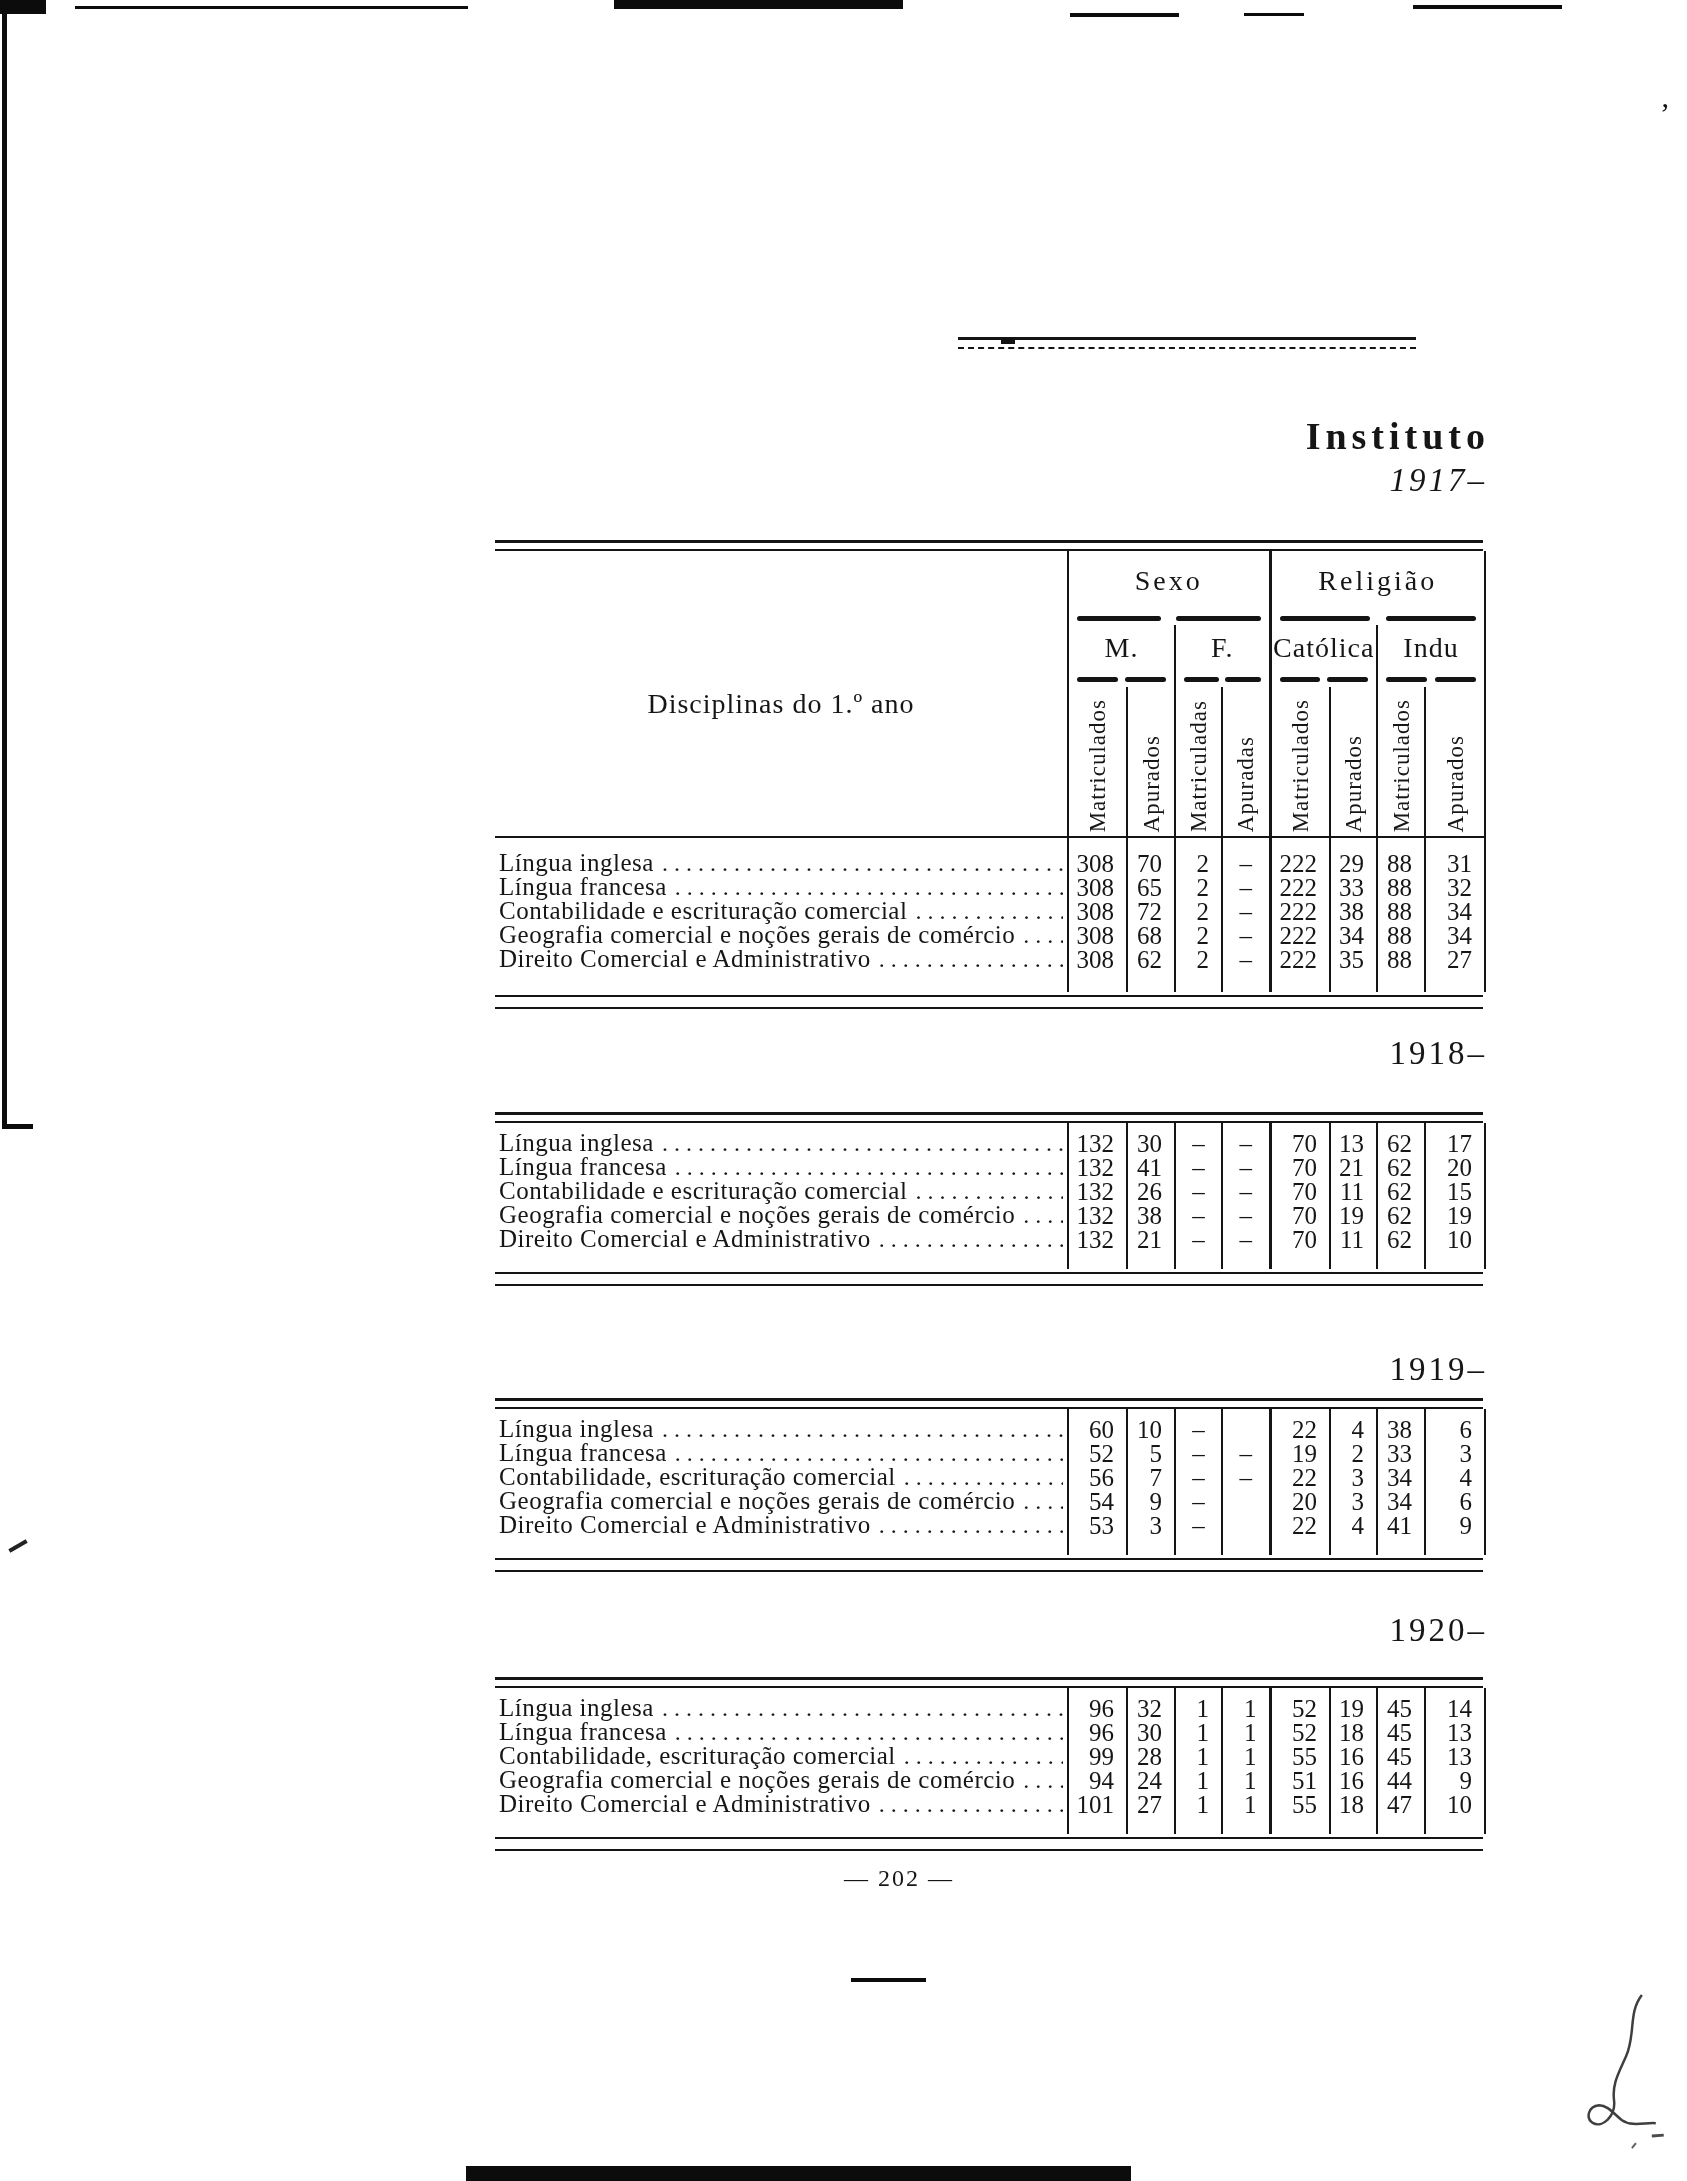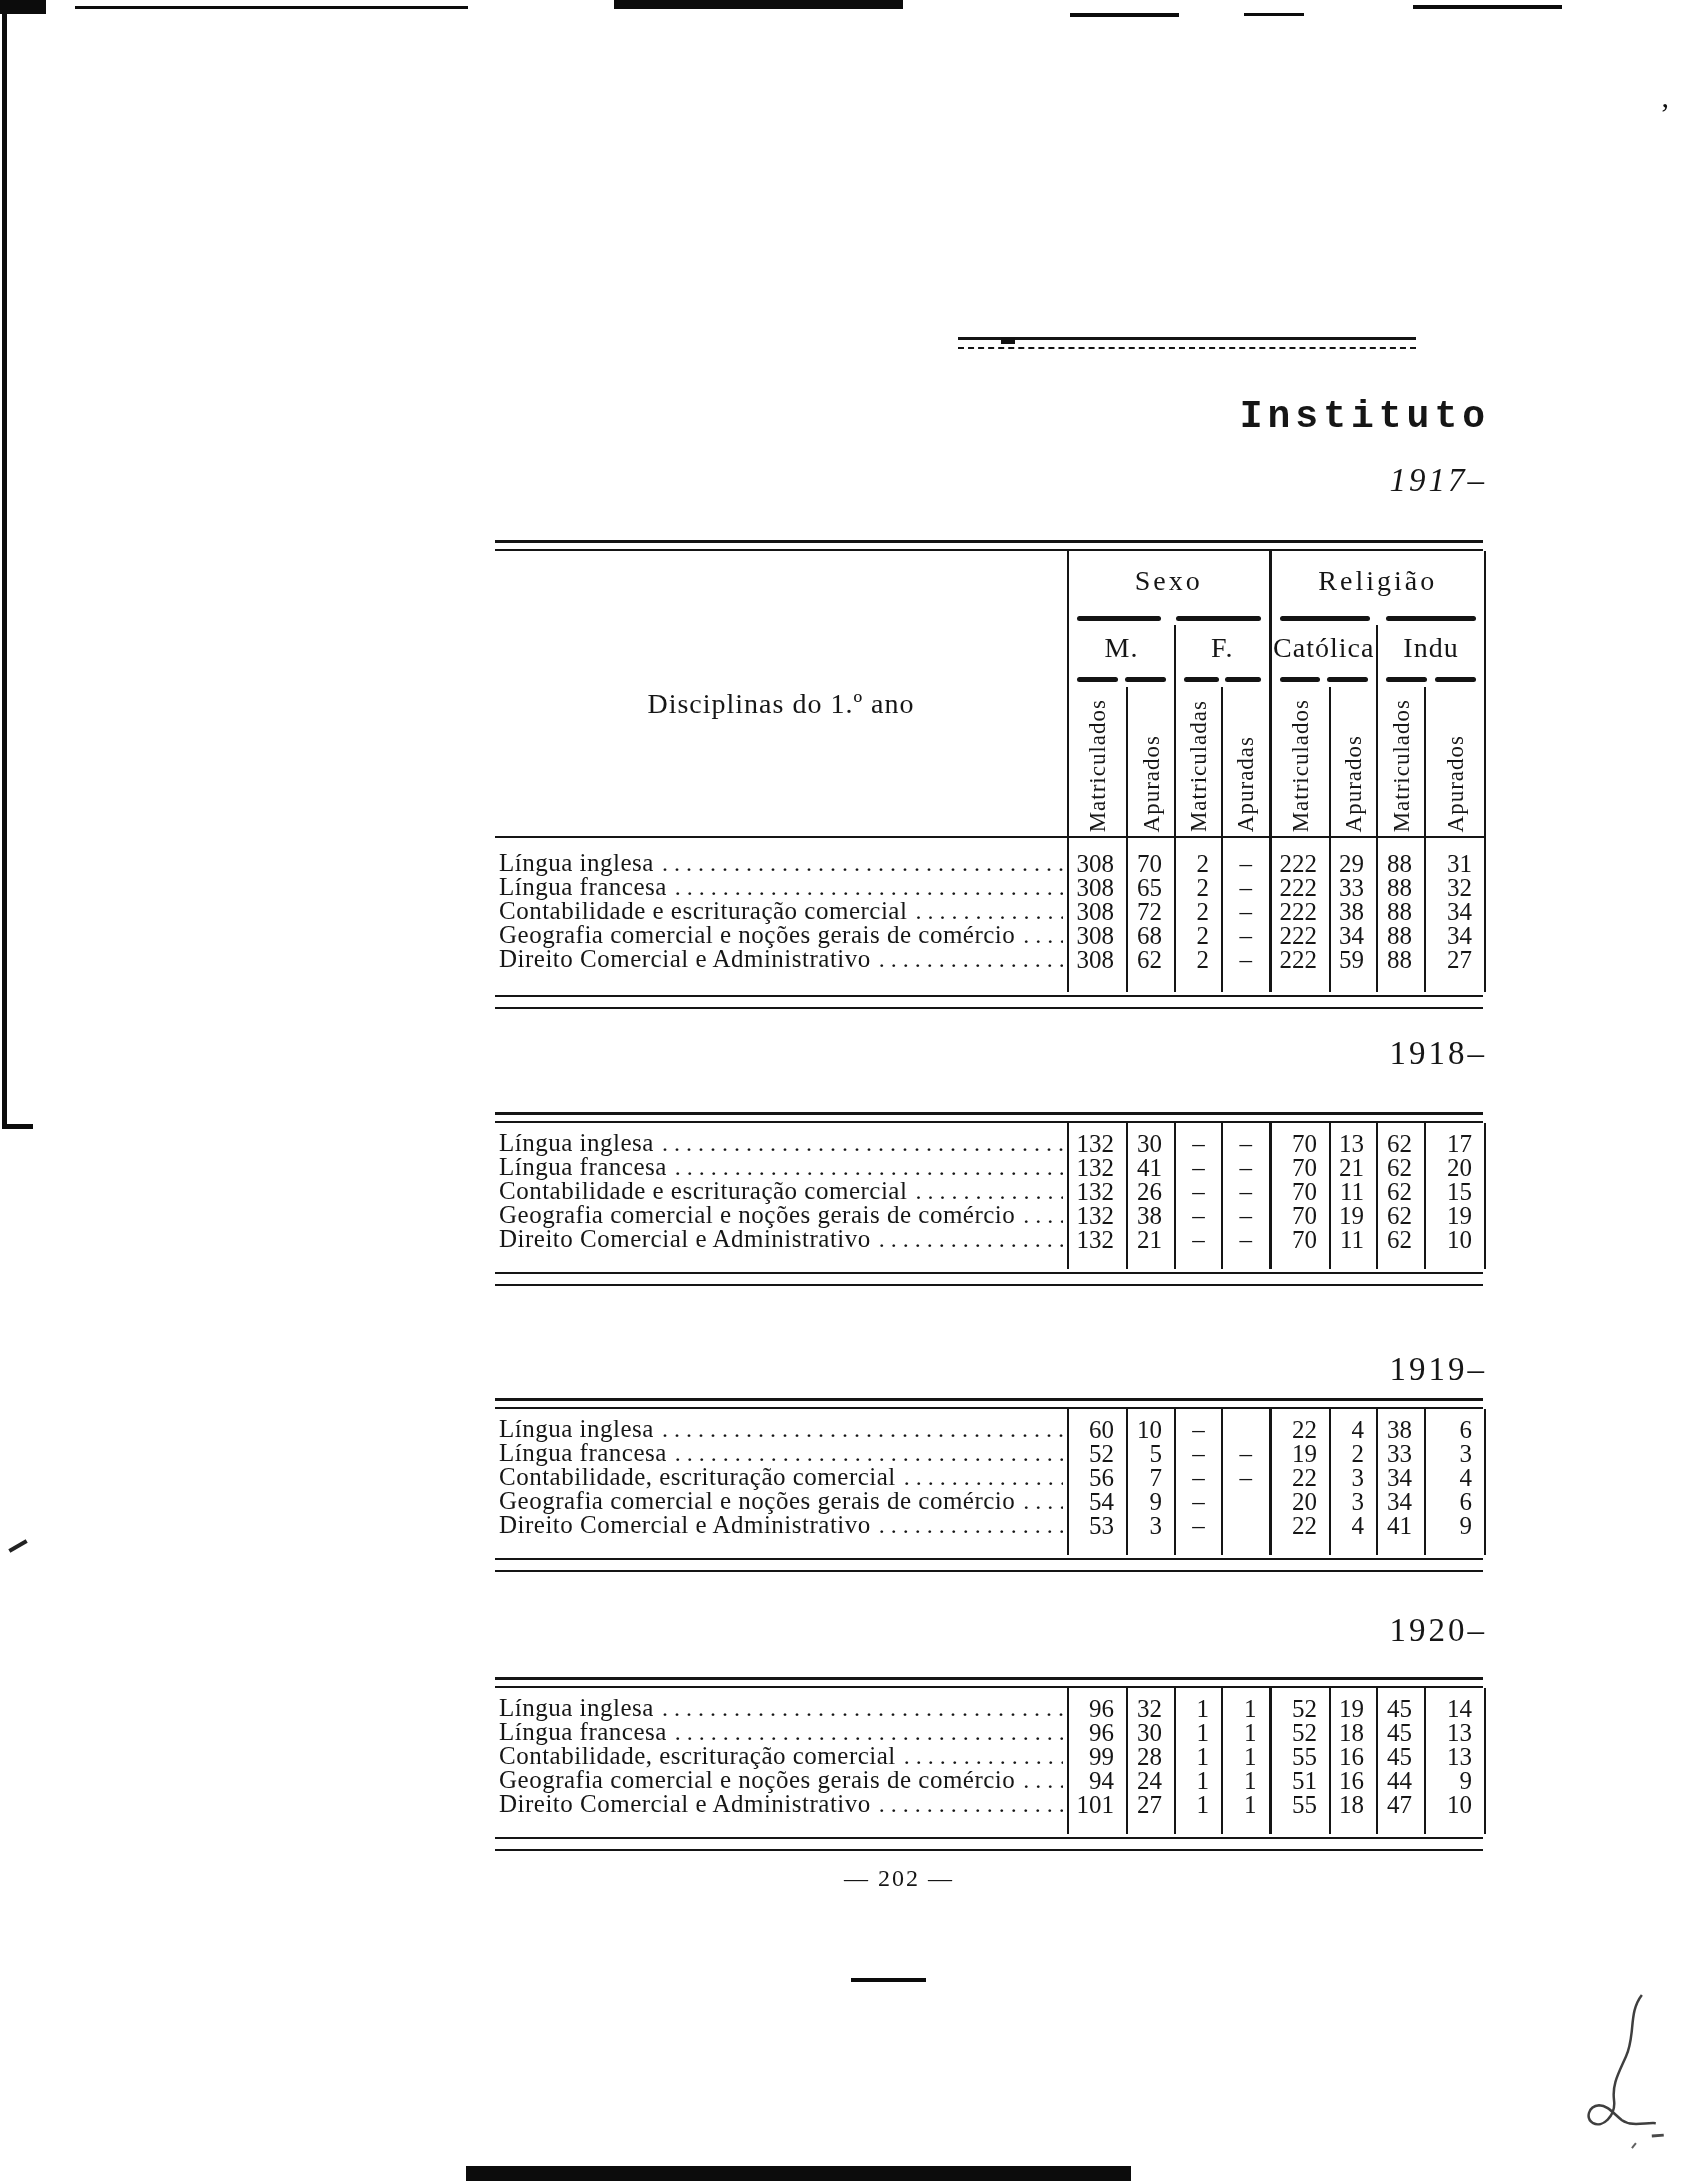--- a/index.html
+++ b/index.html
@@ -26,22 +26,22 @@
   
   .journal-title{
     position:absolute;left:346px;top:314px;font-style:italic;font-size:31px;
     letter-spacing:2px;word-spacing:20px;white-space:nowrap;
   }
   .header-rule{position:absolute;left:958px;top:337px;width:458px;height:7px;
     border-top:3px solid #141414;border-bottom:2px dashed #141414;}
   .header-rule-dot{position:absolute;left:1001px;top:338px;width:14px;height:6px;background:#111;}
   
   .institute-title{
-    position:absolute;right:198px;top:395px;font-weight:700;font-size:38px;
-    letter-spacing:5px;white-space:nowrap;font-family:Liberation Mono, monospace;
+    position:absolute;right:198px;top:414px;font-weight:700;font-size:38px;
+    letter-spacing:5px;white-space:nowrap;
   }
   .year-heading{position:absolute;right:201px;font-size:33px;letter-spacing:3px;white-space:nowrap;}
   .y0{top:462px;font-style:italic;} .y1{top:1035px;} .y2{top:1323px;margin-top:28px;} .y3{top:1612px;}
   
   .twrap{position:absolute;left:495px;width:988px;}
   .t0{top:540px;} .t1{top:1112px;} .t2{top:1398px;} .t3{top:1677px;}
   .rulepair{height:6px;border-top:3px solid #151515;border-bottom:2px solid #151515;}
   .rulepair.bottom{height:10px;border-top:2px solid #151515;border-bottom:2px solid #151515;margin-top:3px;}
   
   table.tbl{border-collapse:collapse;table-layout:fixed;width:988px;}
@@ -247,21 +247,21 @@
               <div class="leader">
                 <span class="dname">Direito Comercial e Administrativo</span>
                 <span class="dots"></span>
               </div>
             </td>
             <td class="num c0">308</td>
             <td class="num c1">62</td>
             <td class="num c2">2</td>
             <td class="num c3 dash">–</td>
             <td class="num c4">222</td>
-            <td class="num c5">59</td>
+            <td class="num c5">35</td>
             <td class="num c6">88</td>
             <td class="num c7">27</td>
           </tr>
         </tbody>
     </table>
     <div class="rulepair bottom"></div>
   </div>
 
   <div class="twrap t1">
     <div class="rulepair"></div>

